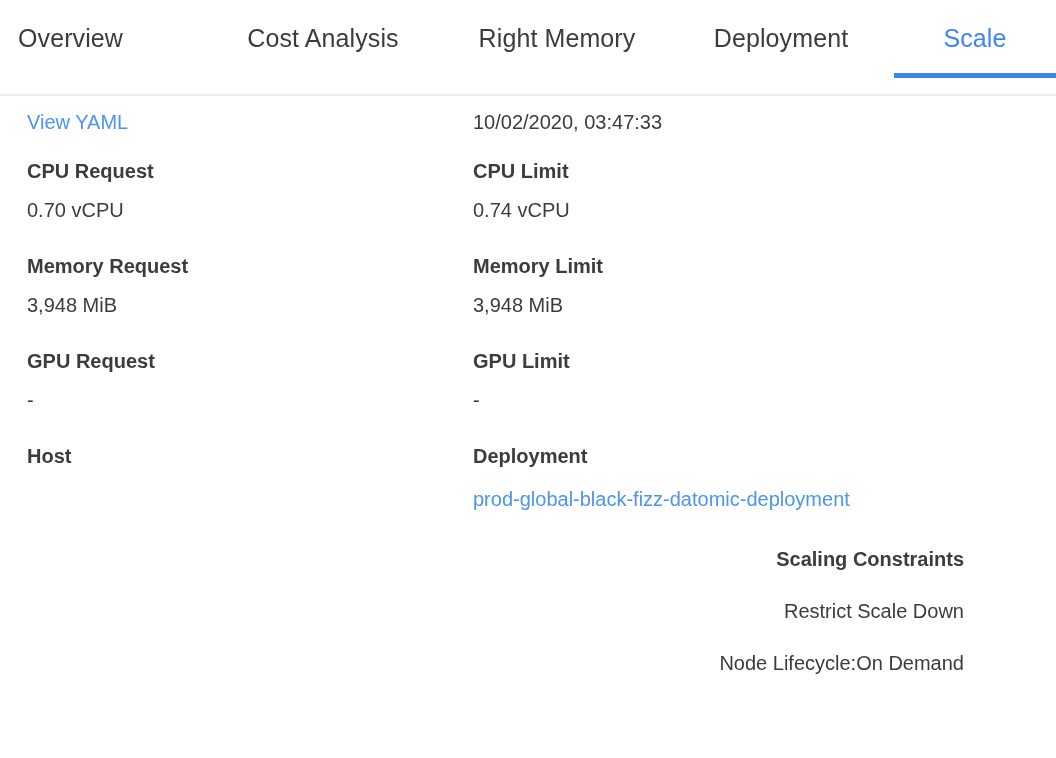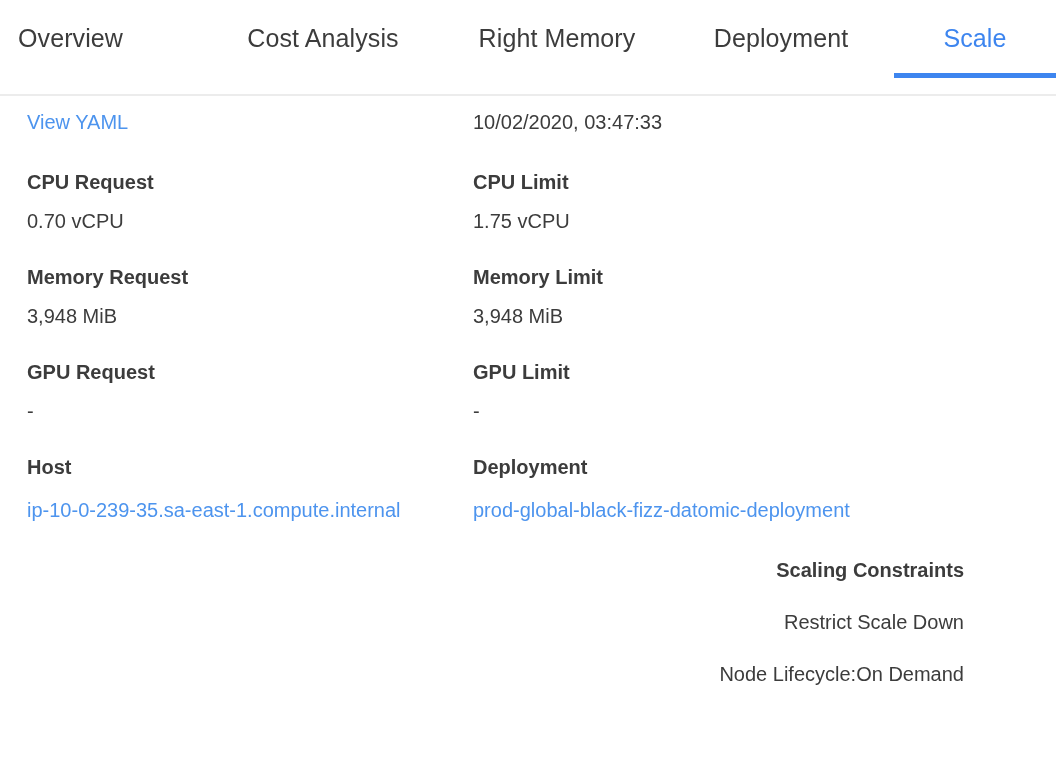--- a/index.html
+++ b/index.html
@@ -96,21 +96,21 @@
     word-break: break-all;
     overflow-wrap: anywhere;
   }
   .fvalue.link {
     color: #4d94ee;
     cursor: pointer;
   }
   .fvalue.plain-gap { line-height: 26px; }
 
   
-  .field.first { margin-bottom: 34px; }
+  .field.first { margin-bottom: 23px; }
   .field.first .fvalue { line-height: 26px; }
 
   .constraint-line {
     font-size: 20px;
     color: #3c3c3c;
     line-height: 26px;
     margin-bottom: 26px;
     white-space: nowrap;
   }
   .constraint-line:last-child { margin-bottom: 0; }
@@ -163,34 +163,33 @@
         <div class="fvalue plain-gap">3,948 MiB</div>
       </div>
 
       <div class="field">
         <div class="flabel">GPU Request</div>
         <div class="fvalue plain-gap">-</div>
       </div>
 
       <div class="field">
         <div class="flabel">Host</div>
-        <div class="fvalue link">ip-10-0-239-35.sa-east-1.compute.internal</div>
       </div>
 
     </div>
 
     <div class="col col-right">
 
       <div class="field first">
         <div class="fvalue">10/02/2020, 03:47:33</div>
       </div>
 
       <div class="field">
         <div class="flabel">CPU Limit</div>
-        <div class="fvalue plain-gap">1.75 vCPU</div>
+        <div class="fvalue plain-gap">0.74 vCPU</div>
       </div>
 
       <div class="field">
         <div class="flabel">Memory Limit</div>
         <div class="fvalue plain-gap">3,948 MiB</div>
       </div>
 
       <div class="field">
         <div class="flabel">GPU Limit</div>
         <div class="fvalue plain-gap">-</div>

